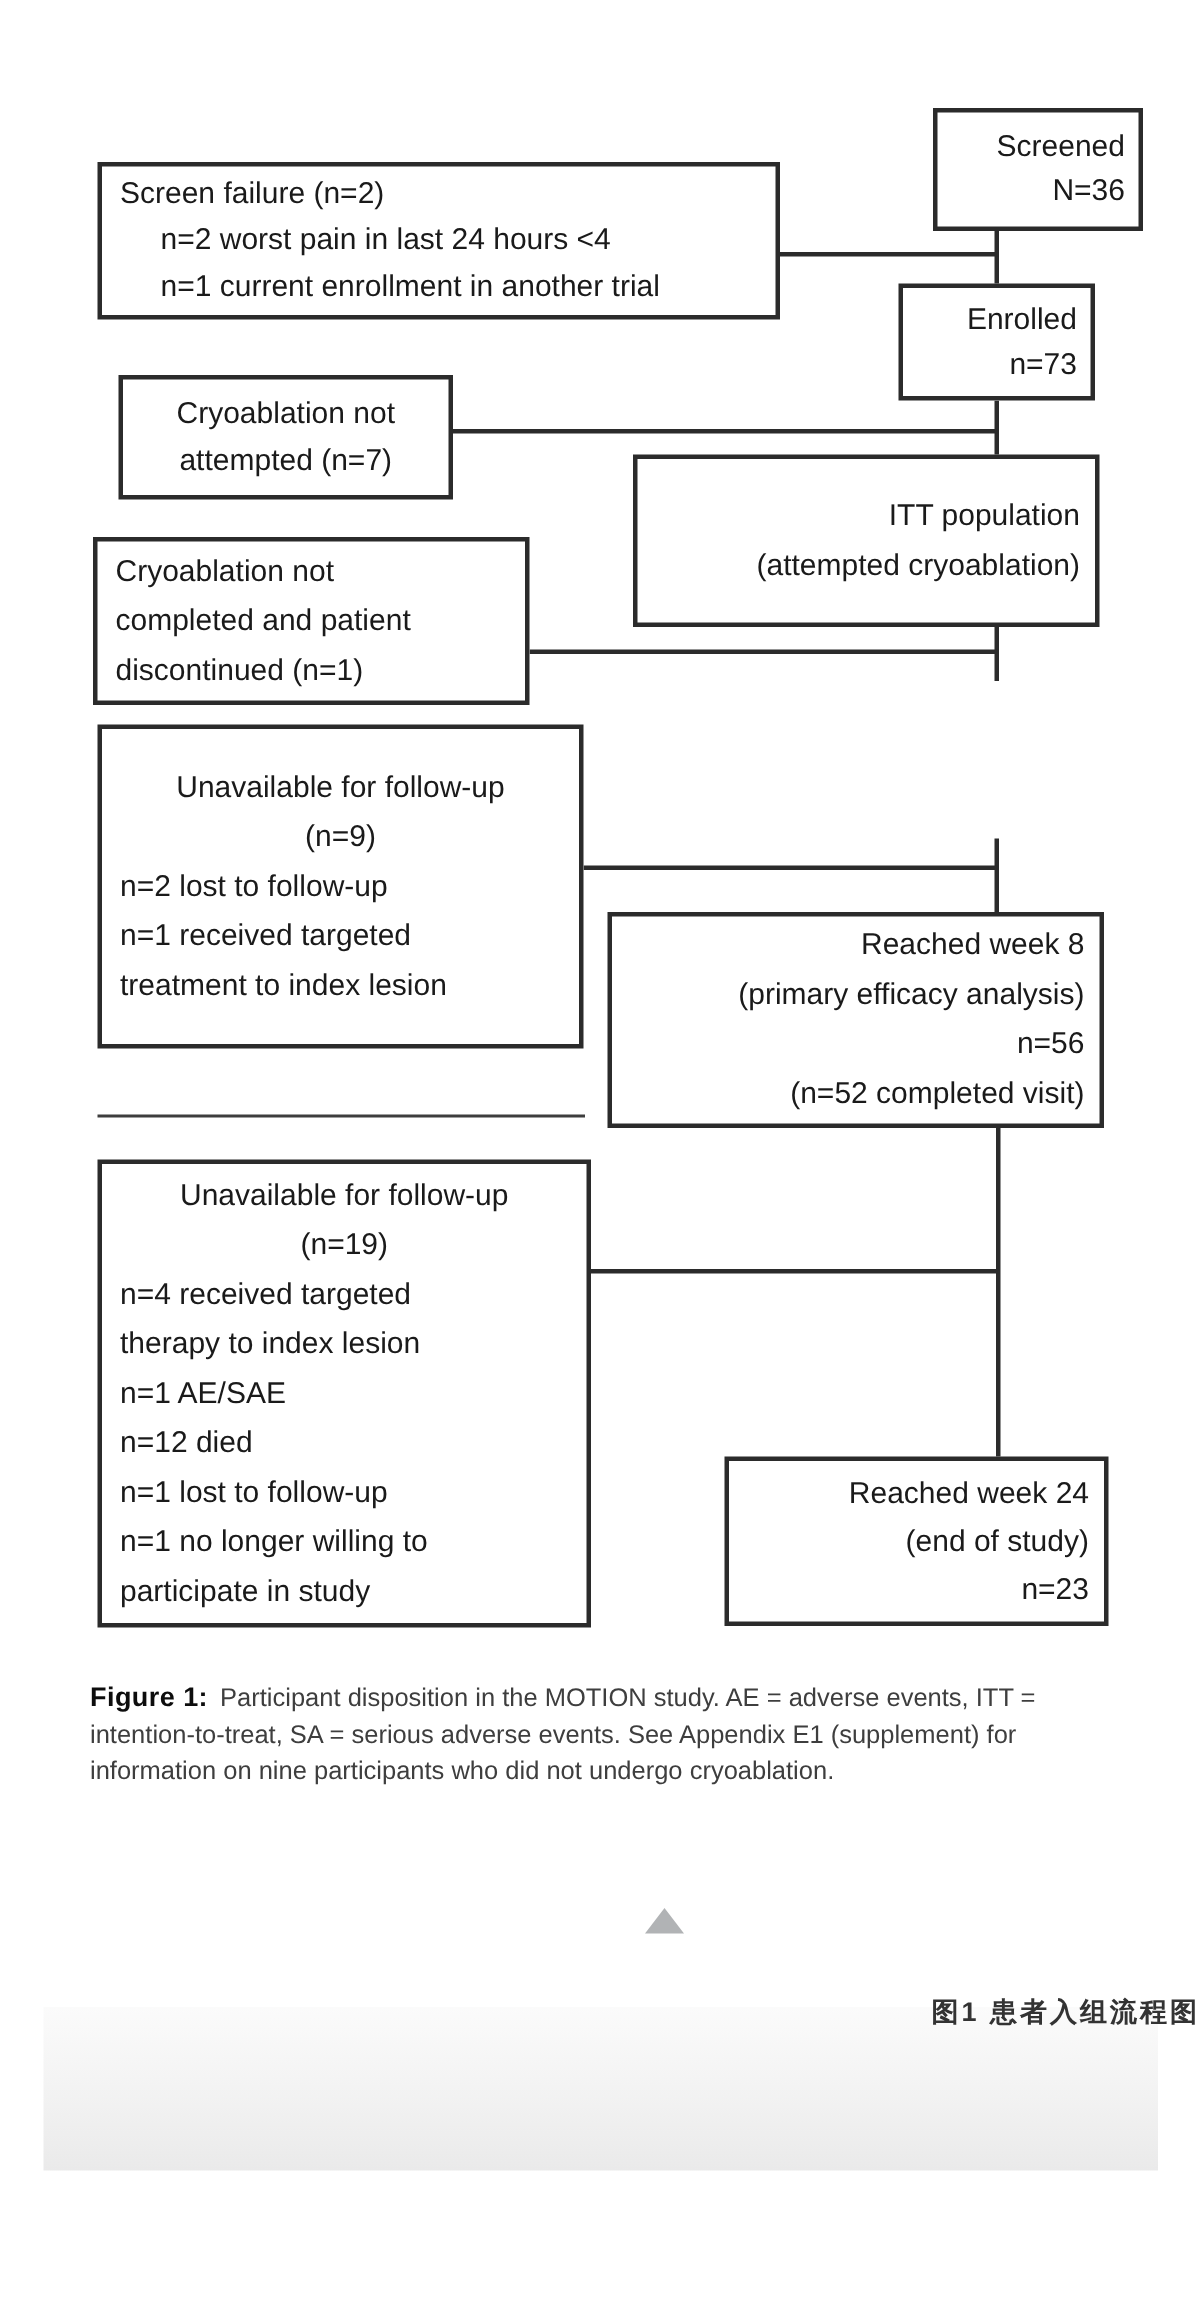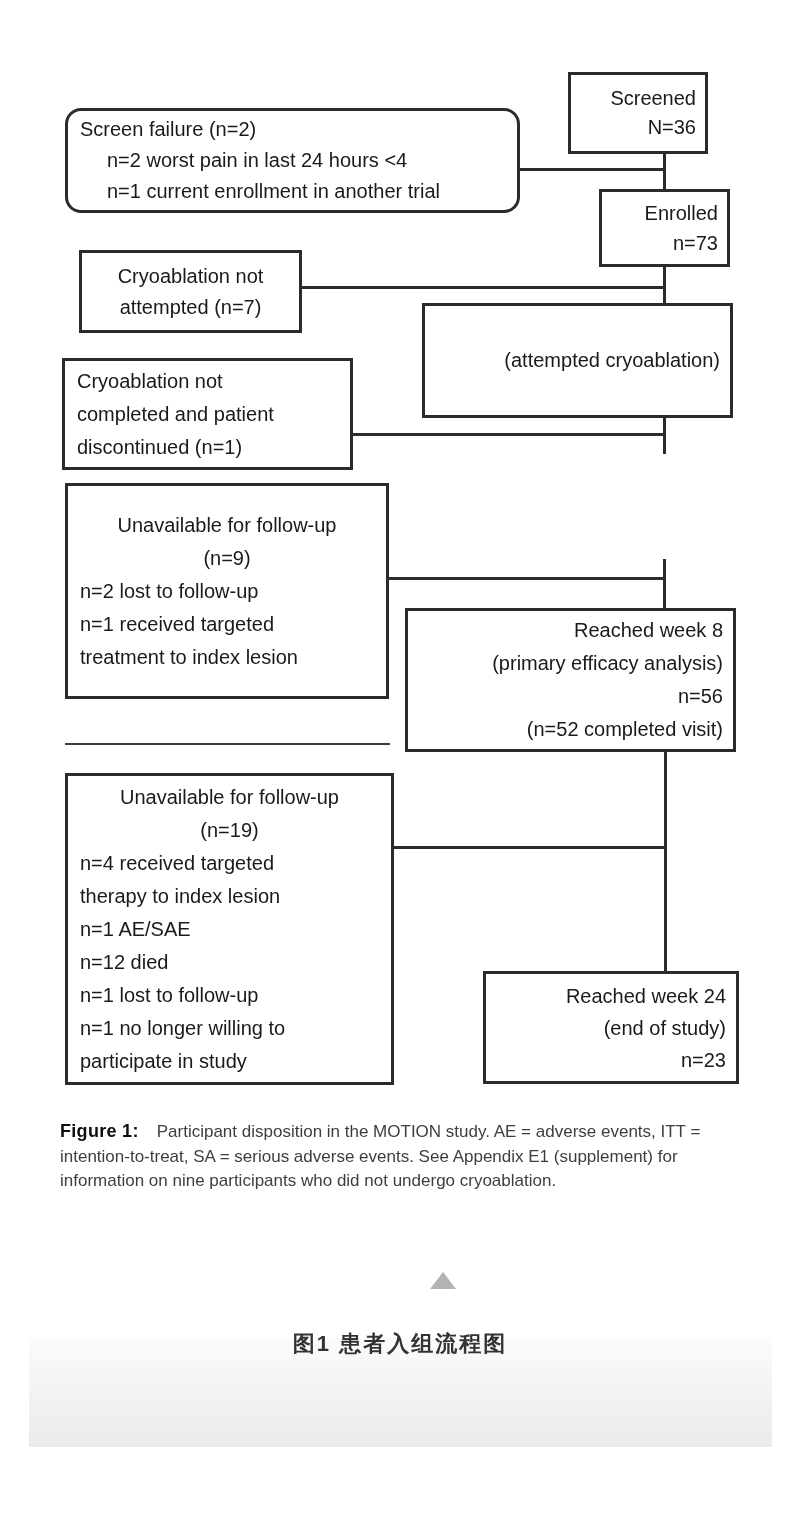--- a/index.html
+++ b/index.html
@@ -18,70 +18,71 @@
 
   
   .hline,.vline{position:absolute;background:#2b2b2b;}
   .hline{height:3px;}
   .vline{width:3px;}
   .divider{position:absolute;height:2px;background:#3d3d3d;}
 
   
   .figcap{position:absolute;left:60px;top:1102px;width:696px;
           font-size:17px;line-height:24.5px;color:#3e3e3e;}
-  .figcap .lbl{color:#0d0d0d;font-weight:700;font-size:18px;margin-right:18px;letter-spacing:.3px;}
+  .figcap .lbl{color:#0d0d0d;font-weight:700;font-size:18px;margin-right:8px;letter-spacing:.3px;}
 
   
   .band{position:absolute;left:29px;top:1338px;width:743px;height:109px;
         background:linear-gradient(180deg,#fbfbfb 0%,#f2f2f2 55%,#eaeaea 100%);}
   .tri{position:absolute;left:430px;top:1272px;width:0;height:0;
        border-left:13px solid transparent;border-right:13px solid transparent;
        border-bottom:17px solid #b1b3b5;cursor:pointer;}
-  .zh{position:absolute;left:0;top:1329px;width:800px;text-align:center;
-      font-size:22px;font-weight:700;color:#333333;letter-spacing:2px;}
+  .zh{position:absolute;left:0;top:1329px;width:800px;text-align:right;
+      font-size:18px;font-weight:700;color:#333333;letter-spacing:2px;}
 </style>
 </head>
 <body>
 
 <div class="page">
 
   <div class="vline" style="left:663px;top:154px;height:36px;"></div>
   <div class="vline" style="left:663px;top:267px;height:37px;"></div>
   <div class="vline" style="left:663px;top:418px;height:36px;"></div>
   <div class="vline" style="left:663px;top:559px;height:50px;"></div>
   <div class="vline" style="left:664px;top:752px;height:220px;"></div>
   <div class="hline" style="left:518px;top:168px;width:148px;"></div>
   <div class="hline" style="left:302px;top:286px;width:363px;"></div>
   <div class="hline" style="left:353px;top:433px;width:312px;"></div>
   <div class="hline" style="left:389px;top:577px;width:276px;"></div>
   <div class="hline" style="left:394px;top:846px;width:272px;"></div>
   <div class="divider" style="left:65px;top:743px;width:325px;"></div>
 
-  <div class="node r" style="left:568px;top:72px;width:140px;height:82px;padding-right:9px;line-height:29px;">
+  <div class="node r" style="left:622px;top:72px;width:140px;height:82px;padding-right:9px;line-height:29px;">
     <div>Screened</div>
     <div>N=36</div>
   </div>
 
-  <div class="node pl" style="left:65px;top:108px;width:455px;height:105px;border-radius:16px;">
+  <div class="node pl" style="left:65px;top:108px;width:455px;height:105px;">
     <div>Screen failure (n=2)</div>
     <div class="ind">n=2 worst pain in last 24 hours &lt;4</div>
     <div class="ind">n=1 current enrollment in another trial</div>
   </div>
 
   <div class="node r" style="left:599px;top:189px;width:131px;height:78px;padding-right:9px;line-height:30px;">
     <div>Enrolled</div>
     <div>n=73</div>
   </div>
 
   <div class="node c" style="left:79px;top:250px;width:223px;height:83px;">
     <div>Cryoablation not</div>
     <div>attempted (n=7)</div>
   </div>
 
   <div class="node r" style="left:422px;top:303px;width:311px;height:115px;padding-right:10px;line-height:33px;">
+    <div>ITT population</div>
     <div>(attempted cryoablation)</div>
   </div>
 
   <div class="node pl" style="left:62px;top:358px;width:291px;height:112px;line-height:33px;">
     <div>Cryoablation not</div>
     <div>completed and patient</div>
     <div>discontinued (n=1)</div>
   </div>
 
   <div class="node" style="left:65px;top:483px;width:324px;height:216px;line-height:33px;">

